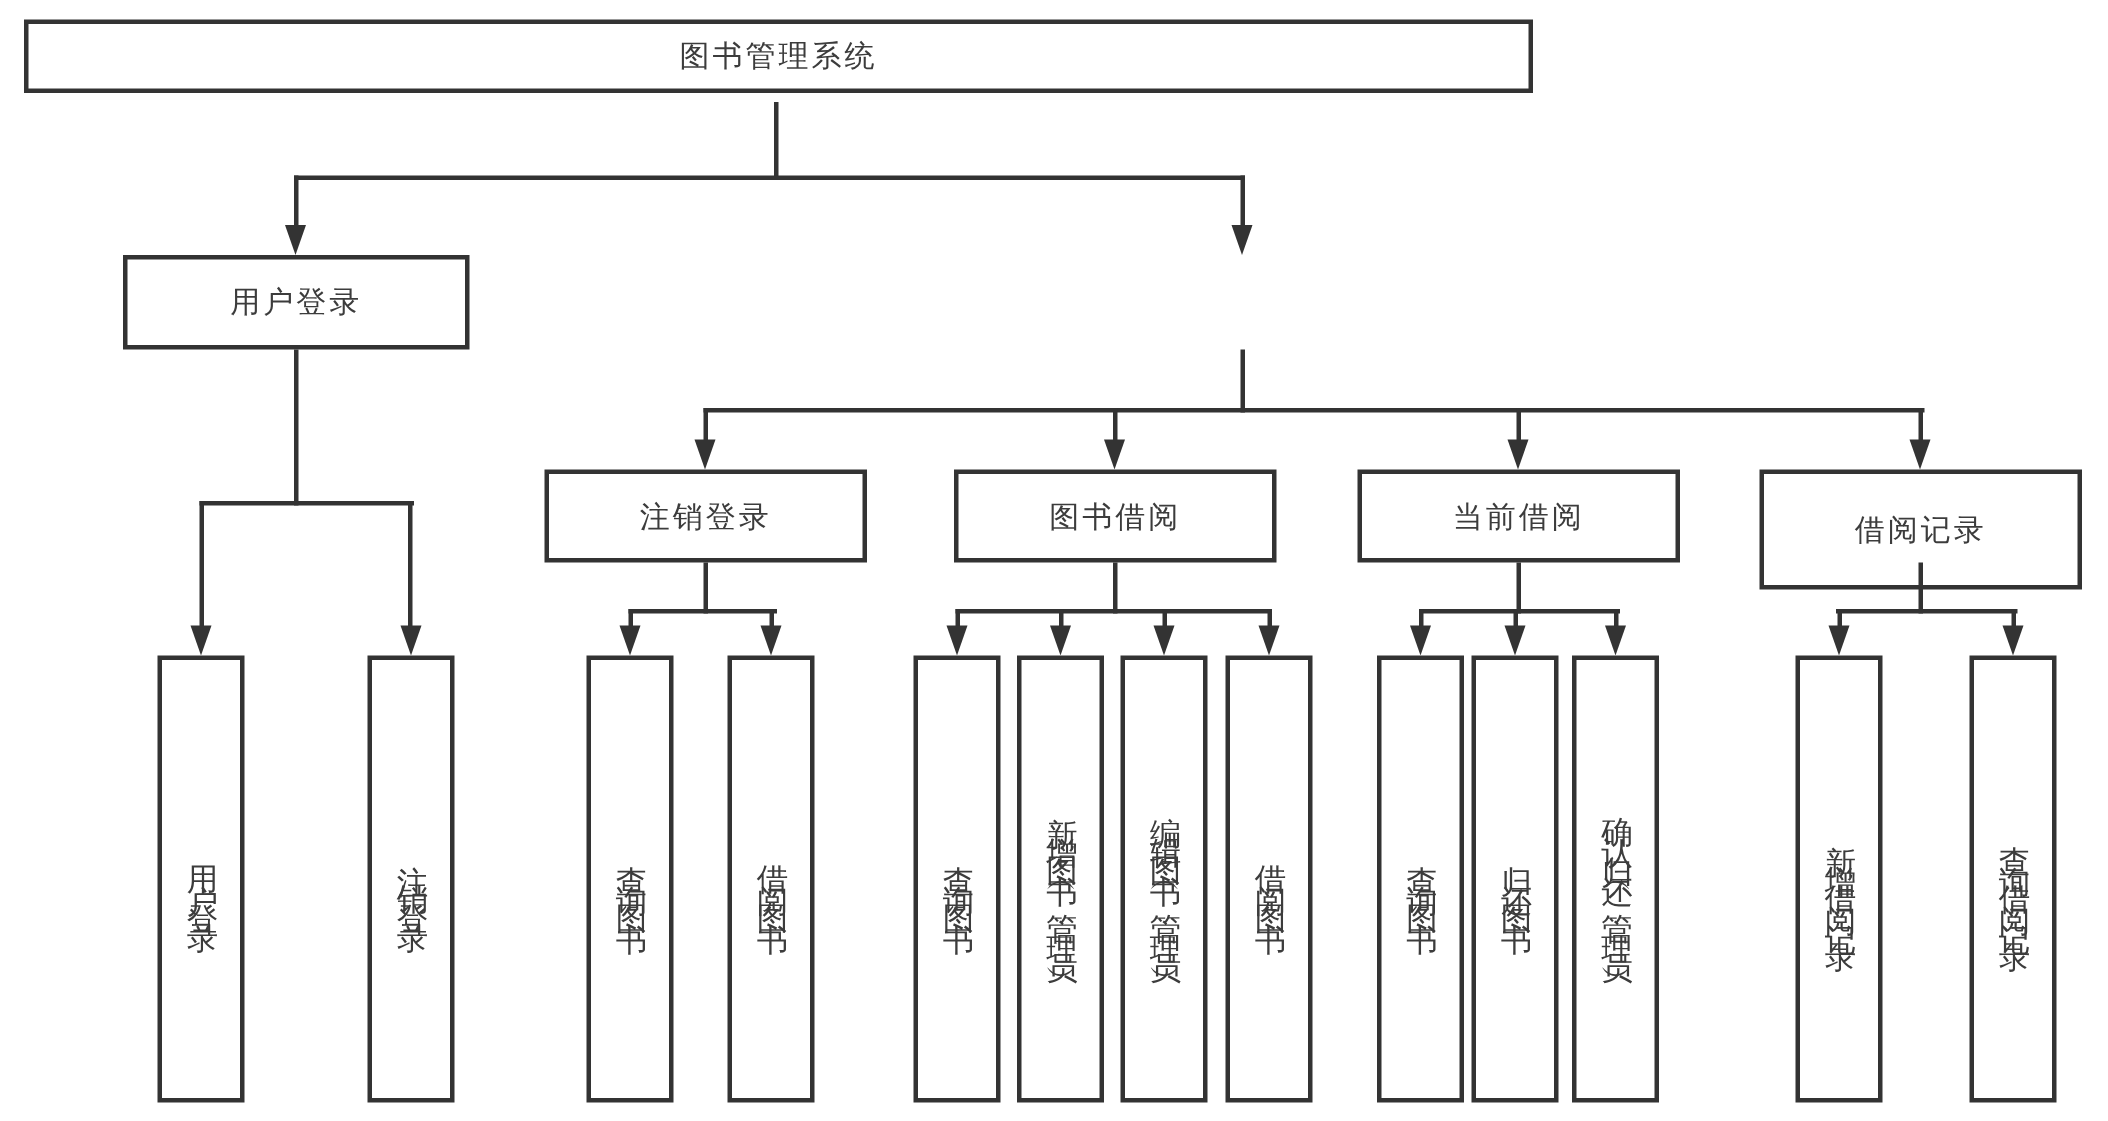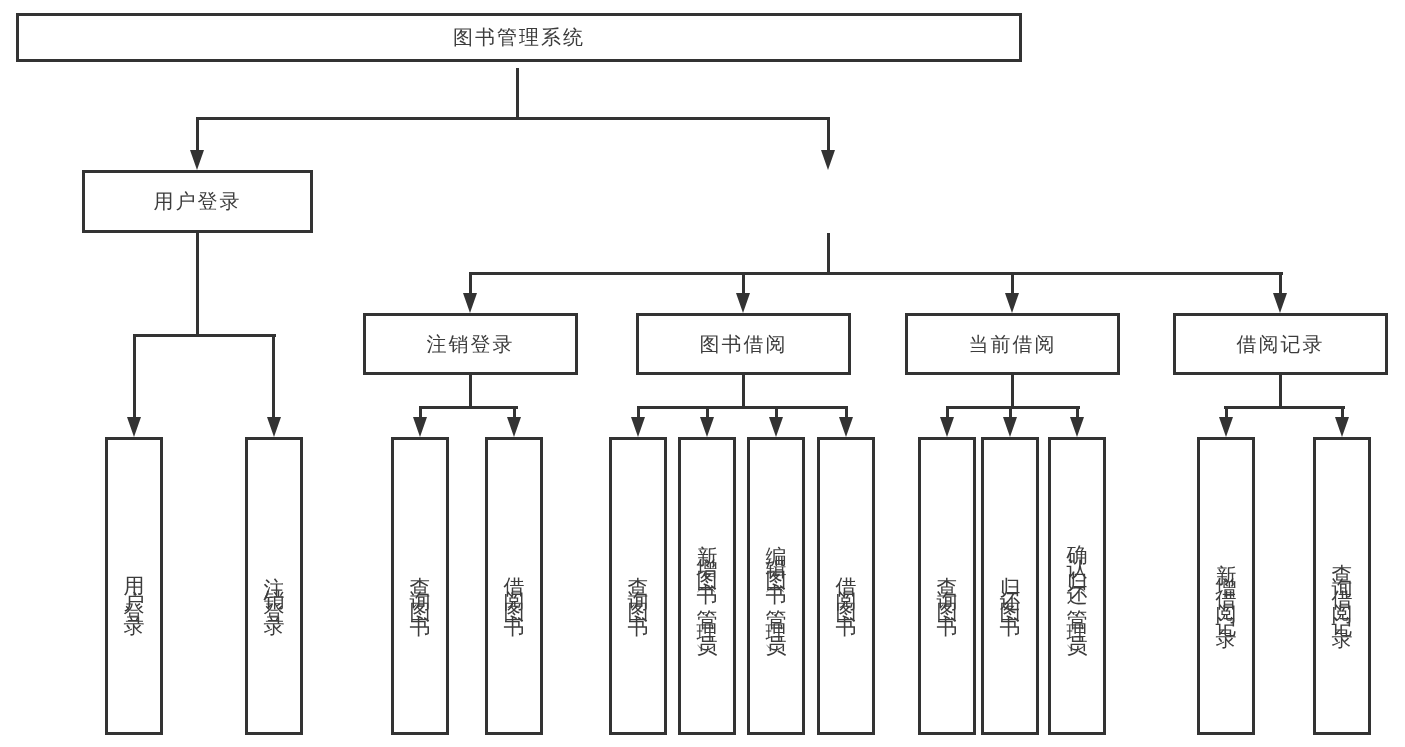--- a/index.html
+++ b/index.html
@@ -71,21 +71,21 @@
   <div class="vline" style="left:742px; top:272px; height:23px;"></div>
   <div class="arr" style="left:736px; top:293px;"></div>
   <div class="vline" style="left:1011px; top:272px; height:23px;"></div>
   <div class="arr" style="left:1005px; top:293px;"></div>
   <div class="vline" style="left:1279px; top:272px; height:23px;"></div>
   <div class="arr" style="left:1273px; top:293px;"></div>
 
   <div class="box" style="left:363px; top:313px; width:215px; height:62px;">注销登录</div>
   <div class="box" style="left:636px; top:313px; width:215px; height:62px;">图书借阅</div>
   <div class="box" style="left:905px; top:313px; width:215px; height:62px;">当前借阅</div>
-  <div class="box" style="left:1173px; top:313px; width:215px; height:62px;">借阅记录</div>
+  <div class="box" style="left:1173px; top:313px; width:215px; height:80px;">借阅记录</div>
 
   <div class="vline" style="left:469px; top:375px; height:34px;"></div>
   <div class="hline" style="left:419px; top:406px; width:99px;"></div>
   <div class="vline" style="left:419px; top:406px; height:14px;"></div>
   <div class="arr" style="left:413px; top:417px;"></div>
   <div class="vline" style="left:513px; top:406px; height:14px;"></div>
   <div class="arr" style="left:507px; top:417px;"></div>
 
   <div class="vline" style="left:742px; top:375px; height:34px;"></div>
   <div class="hline" style="left:637px; top:406px; width:211px;"></div>

